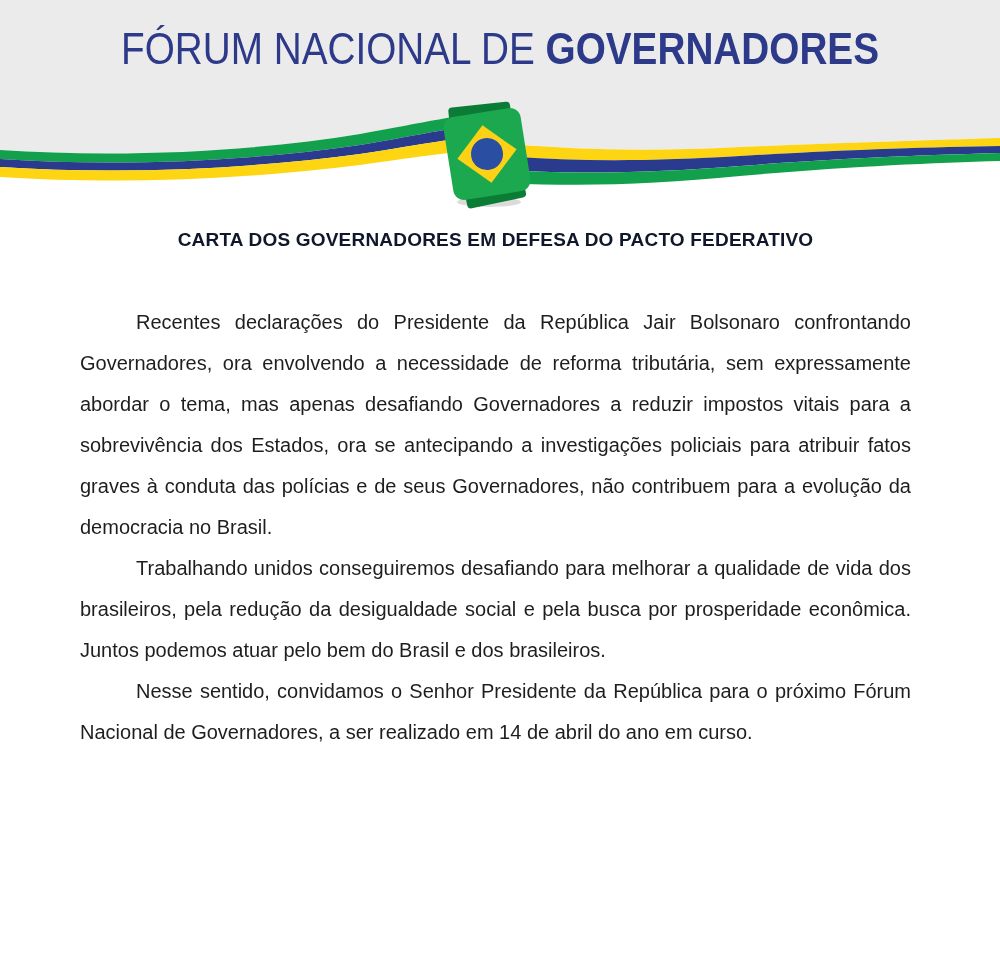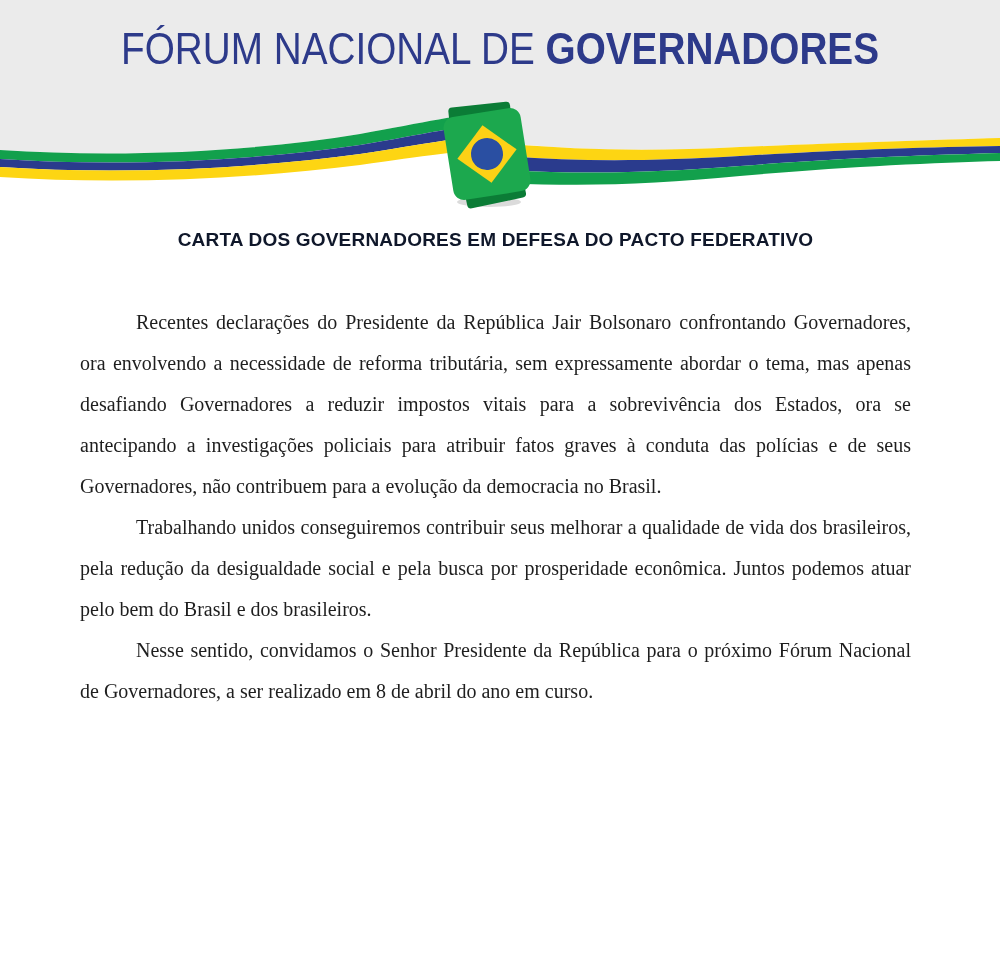--- a/index.html
+++ b/index.html
@@ -31,21 +31,21 @@
     color:#1e1e1e;
   }
   .letter-title{
     margin:16px 0 0 0;
     text-align:center;
     font-size:19px;line-height:28px;
     font-weight:700;
     color:#0f172a;
     letter-spacing:0.2px;
   }
-  .letter-text{margin-top:48px;width:831px;font-family:Liberation Serif, serif;}
+  .letter-text{margin-top:48px;width:831px;}
   .letter-text p{
     margin:0;
     font-size:20px;
     line-height:41px;
     text-align:justify;
     text-indent:56px;
   }
   .dateline{
     margin:41px 0 0 0;
     font-size:20px;
@@ -83,18 +83,18 @@
     </svg>
     <div class="header-title">
       <span class="regular">FÓRUM NACIONAL DE </span><span class="bold">GOVERNADORES</span>
     </div>
   </header>
 
   <main class="letter">
     <h1 class="letter-title">CARTA DOS GOVERNADORES EM DEFESA DO PACTO FEDERATIVO</h1>
     <div class="letter-text">
       <p>Recentes declarações do Presidente da República Jair Bolsonaro confrontando Governadores, ora envolvendo a necessidade de reforma tributária, sem expressamente abordar o tema, mas apenas desafiando Governadores a reduzir impostos vitais para a sobrevivência dos Estados, ora se antecipando a investigações policiais para atribuir fatos graves à conduta das polícias e de seus Governadores, não contribuem para a evolução da democracia no Brasil.</p>
-      <p>Trabalhando unidos conseguiremos contribuir seus melhorar a qualidade de vida dos brasileiros, pela redução da desigualdade social e pela busca por prosperidade econômica. Juntos podemos atuar pelo bem do Brasil e dos brasileiros.</p>
-      <p>Nesse sentido, convidamos o Senhor Presidente da República para o próximo Fórum Nacional de Governadores, a ser realizado em 8 de abril do ano em curso.</p>
+      <p>Trabalhando unidos conseguiremos desafiando para melhorar a qualidade de vida dos brasileiros, pela redução da desigualdade social e pela busca por prosperidade econômica. Juntos podemos atuar pelo bem do Brasil e dos brasileiros.</p>
+      <p>Nesse sentido, convidamos o Senhor Presidente da República para o próximo Fórum Nacional de Governadores, a ser realizado em 14 de abril do ano em curso.</p>
     </div>
   </main>
 
 </div>
 
 </body></html>

